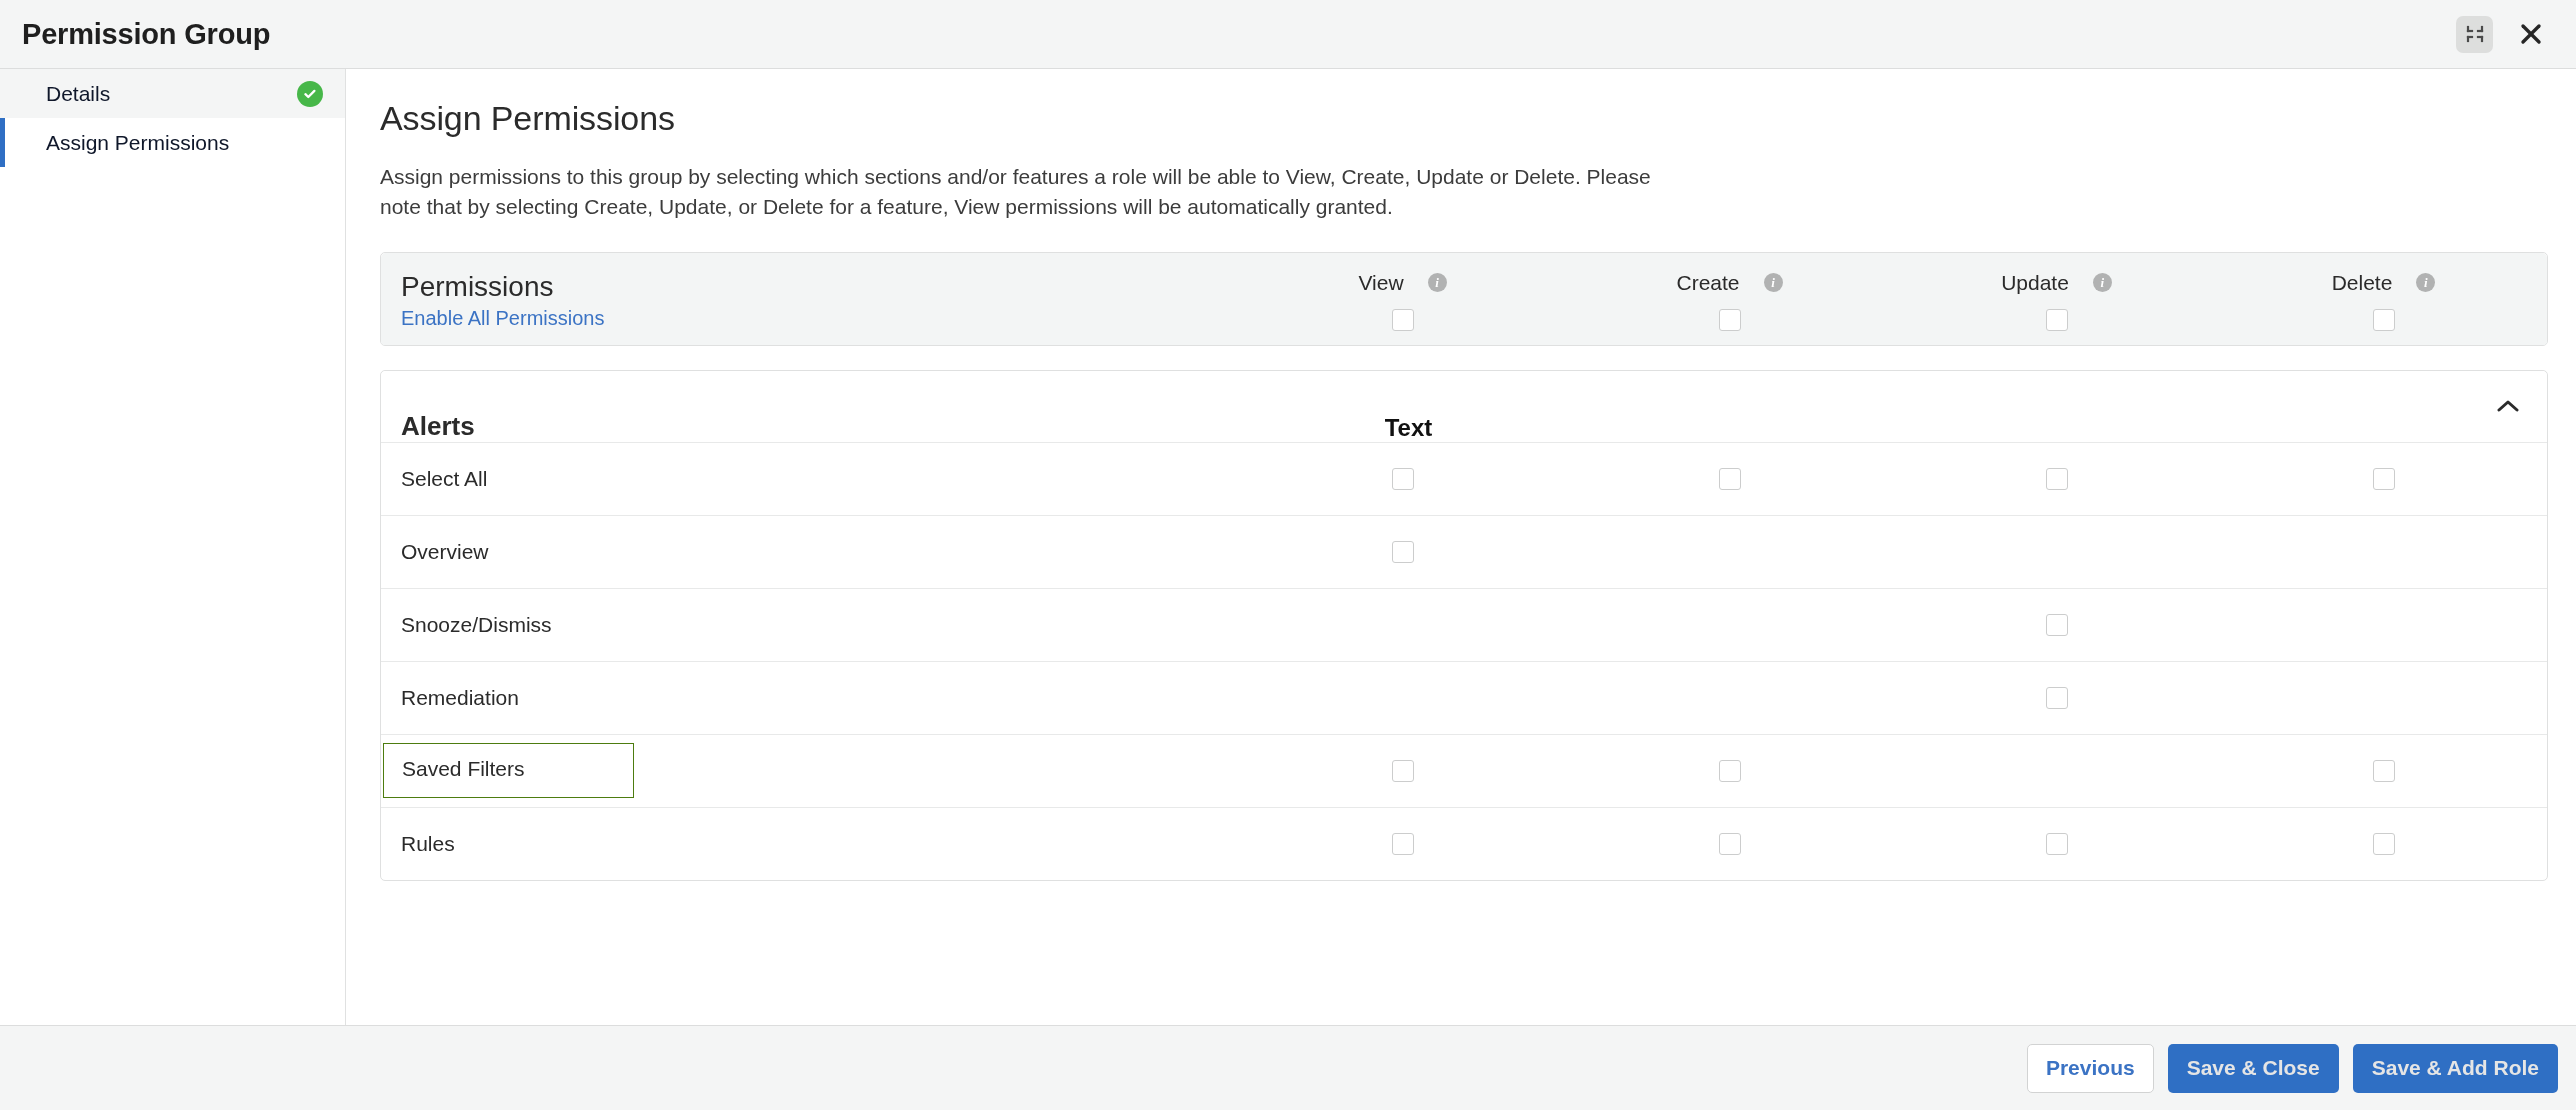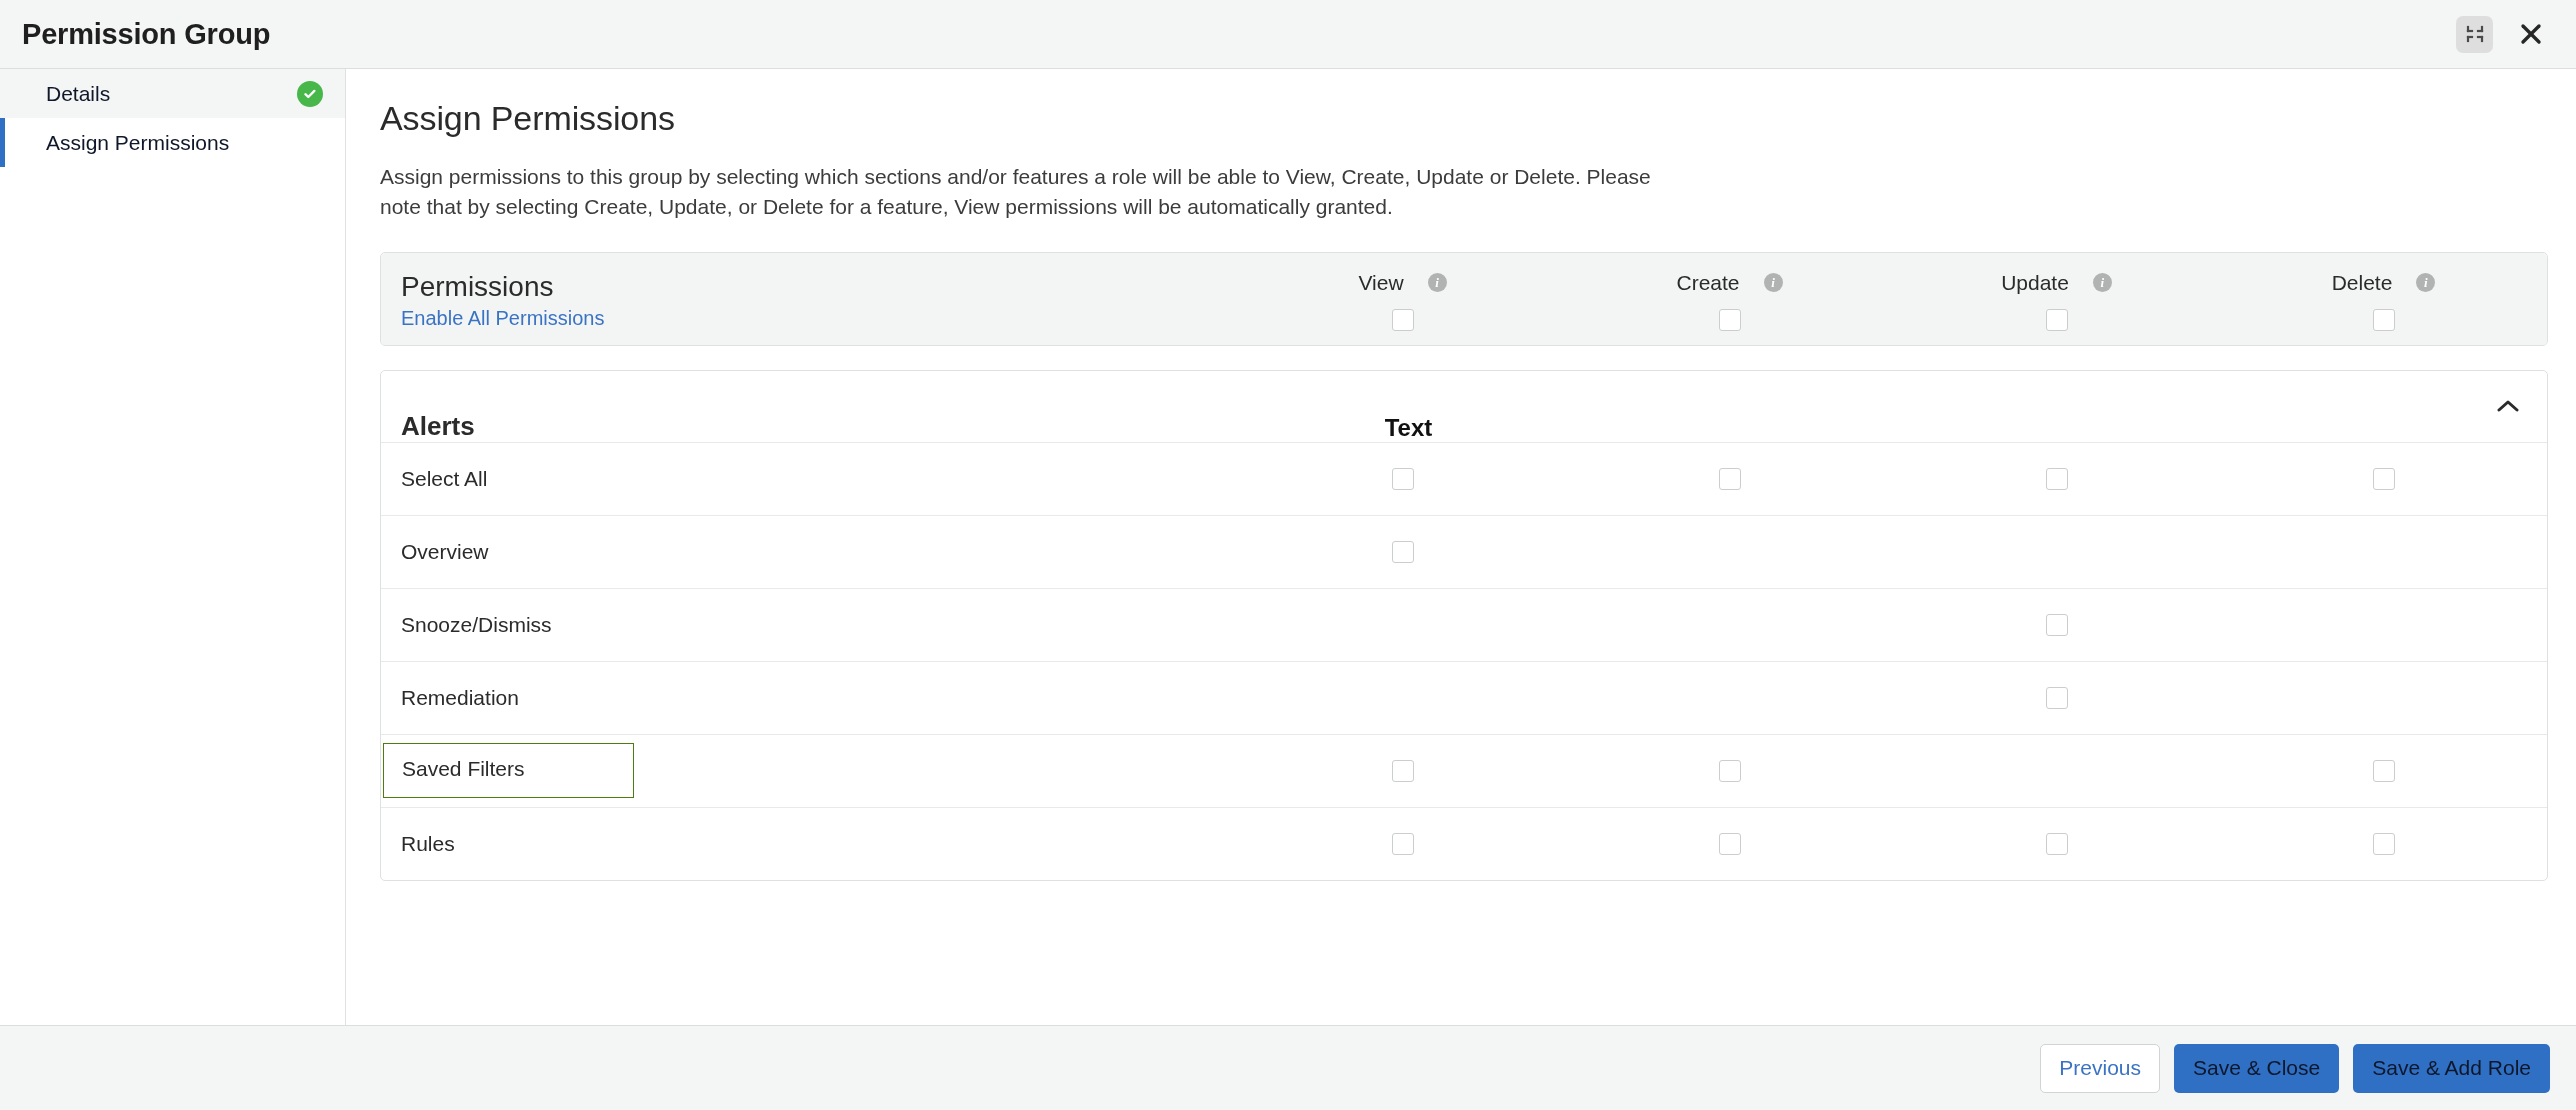--- a/index.html
+++ b/index.html
@@ -252,42 +252,43 @@
 
   
   .footer {
     height: 85px;
     flex: 0 0 85px;
     background: #f4f5f5;
     border-top: 1px solid #dcdddd;
     display: flex;
     align-items: center;
     justify-content: flex-end;
-    padding-right: 26px;
+    padding-right: 18px;
     gap: 14px;
+    font-weight: bold;
   }
   .btn {
     height: 49px;
     border-radius: 5px;
     font-size: 21px;
     display: flex;
     align-items: center;
     justify-content: center;
     padding: 0 18px;
     cursor: pointer;
     border: 1px solid transparent;
   }
   .btn-secondary {
     background: #ffffff;
     border: 1px solid #d2d3d3;
     color: #3b73c4;
   }
   .btn-primary {
     background: #2f6fc4;
-    color: #0f172a;
+    color: #e5e5e5;
     text-align: center;
   }
 </style>
 </head>
 <body>
 
 <div class="window">
 
   <div class="titlebar">
     <div class="titlebar-title">Permission Group</div>

